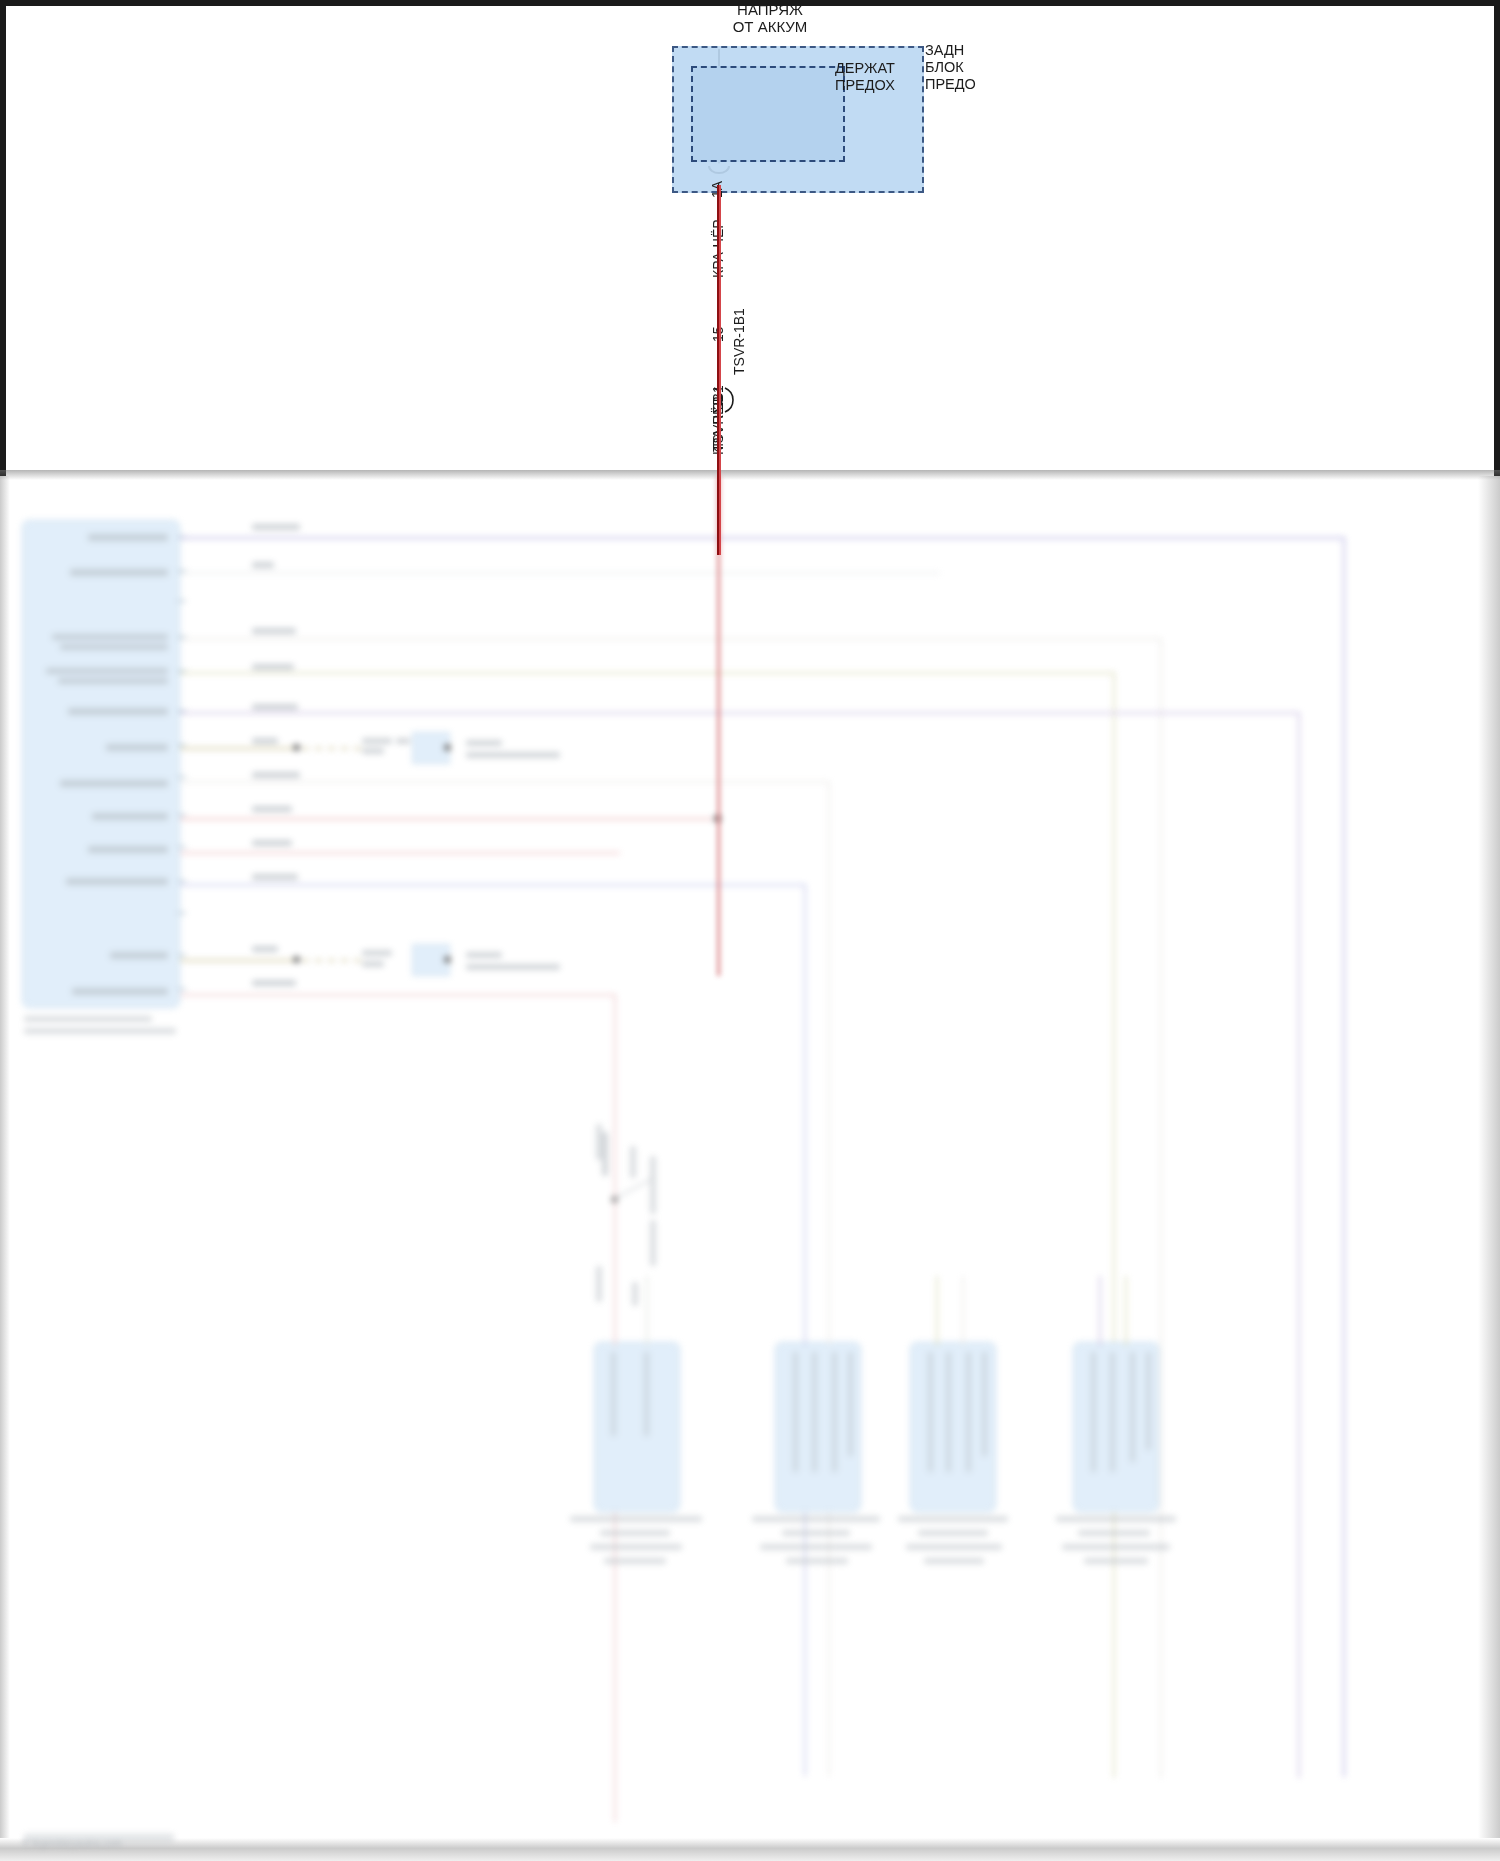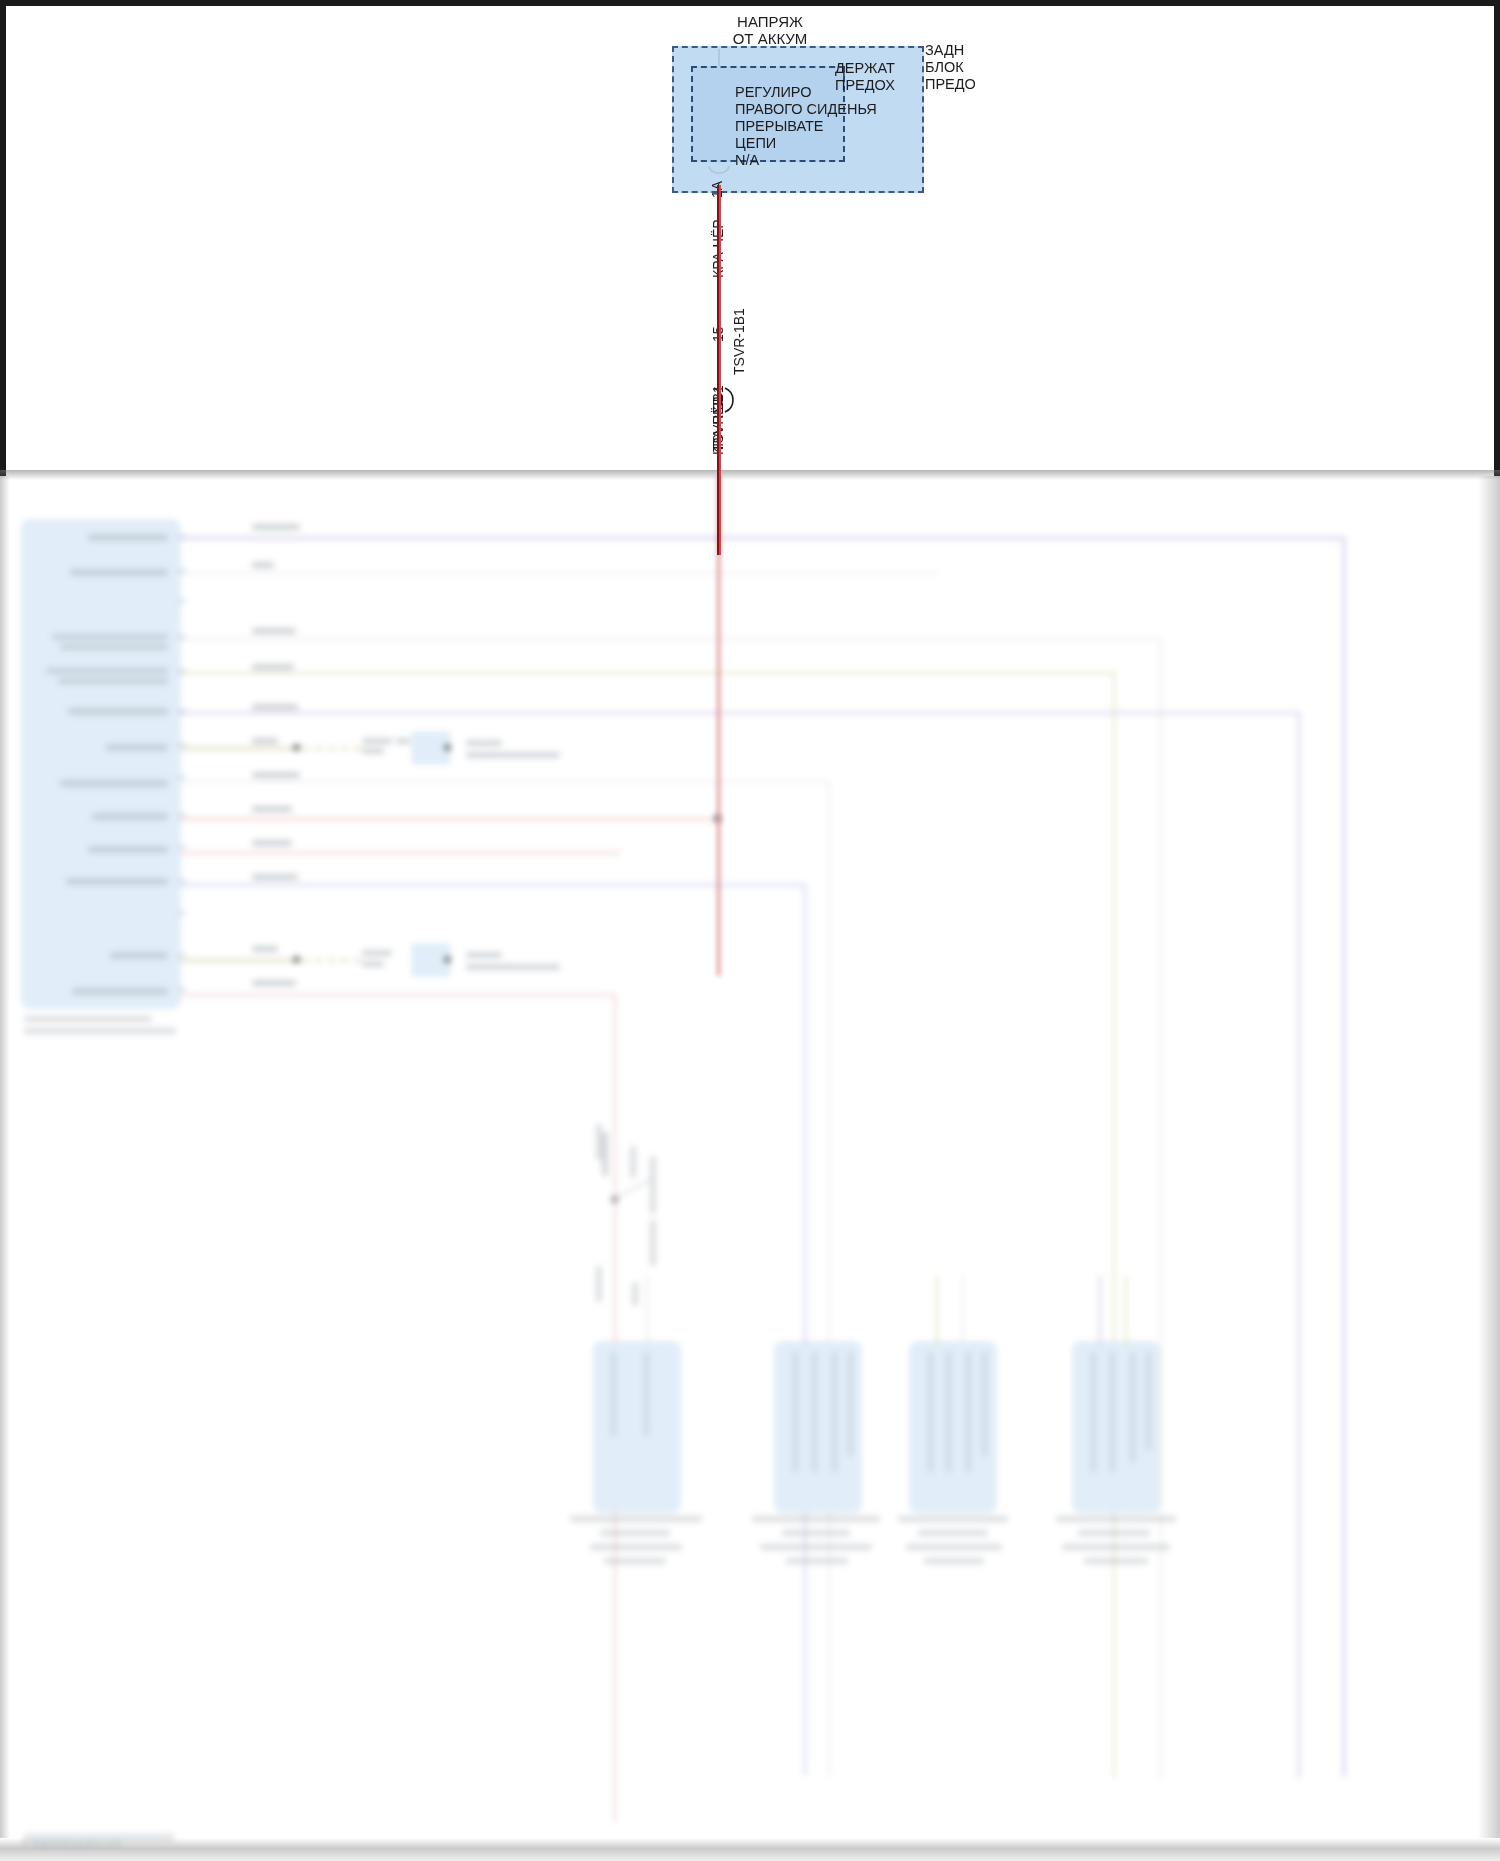--- a/index.html
+++ b/index.html
@@ -45,21 +45,21 @@
     background:linear-gradient(to left,rgba(140,140,140,.45),rgba(255,255,255,0));
     z-index:8;
   }
 
   
   .sharp{position:absolute;left:0;top:0;width:1500px;height:476px;z-index:5;}
 
   .lbl{position:absolute;color:#1c1c1c;line-height:1.12;white-space:pre;}
 
   .batt-label{
-    left:690px;top:14px;width:160px;text-align:center;font-size:15px;font-weight:400;
+    left:690px;top:2px;width:160px;text-align:center;font-size:15px;font-weight:400;
   }
 
   
   .fuse-block-outer{
     position:absolute;left:672px;top:46px;width:248px;height:143px;
     border:2px dashed #2c4a7a;background:#bcd8f2;opacity:.92;
   }
   
   .fuse-holder-inner{
     position:absolute;left:691px;top:66px;width:150px;height:92px;
@@ -316,25 +316,20 @@
       <circle cx="719" cy="120" r="4.5" fill="#111"></circle>
 
       <path d="M714,388 A13,13 0 0 1 714,412" stroke="#1c1c1c" stroke-width="1.6" fill="none"></path>
       <path d="M725,388 A13,13 0 0 1 725,412" stroke="#1c1c1c" stroke-width="1.6" fill="none"></path>
     </svg>
 
     <div class="fuse-block-outer"></div>
 
     <div class="fuse-holder-inner"></div>
 
-    <div class="holder-text">РЕГУЛИРО
-ПРАВОГО СИДЕНЬЯ
-ПРЕРЫВАТЕ
-ЦЕПИ
-N/A</div>
 
     <div class="lbl lbl-derzhat">ДЕРЖАТ
 ПРЕДОХ</div>
 
     <div class="lbl lbl-zadn">ЗАДН
 БЛОК
 ПРЕДО</div>
 
     <div class="lbl lbl-1a" style="left:710px;top:198px;"><span>1A</span></div>
 

